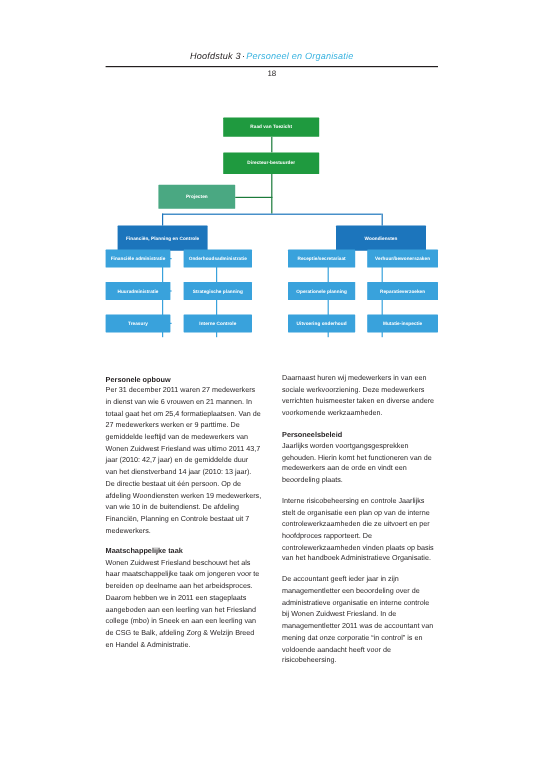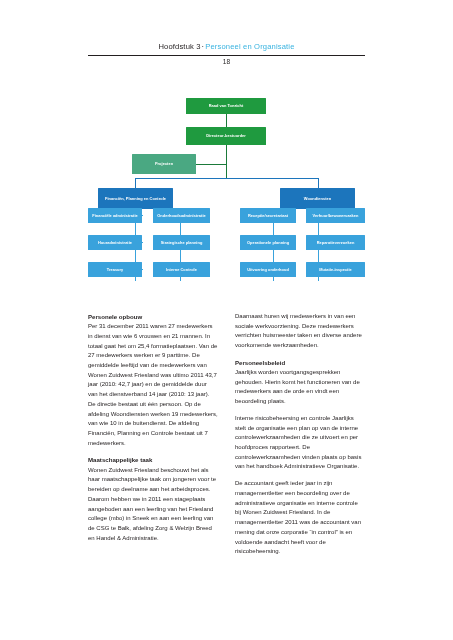--- a/index.html
+++ b/index.html
@@ -11,20 +11,21 @@
     overflow: hidden;
   }
   .page { position: relative; width: 453px; height: 640px; padding: 0; }
 
   
   .runhead {
     position: absolute; left: 88px; top: 42px; width: 277px;
     text-align: center;
     font-size: 7.6px; letter-spacing: .15px;
     white-space: nowrap;
+    font-style: italic;
   }
   .runhead .ch { color: #231f20; }
   .runhead .dot { color: #231f20; padding: 0 1px; }
   .runhead .sec { color: #39b3e0; }
   .rule {
     position: absolute; left: 88px; top: 55px; width: 277px;
     height: 1px; background: #231f20;
   }
   .folio {
     position: absolute; left: 88px; top: 58px; width: 277px;

